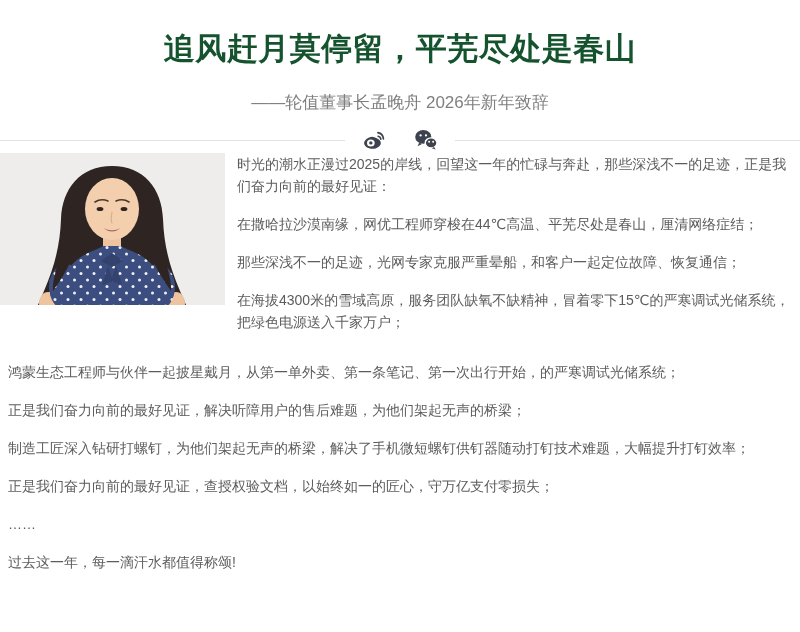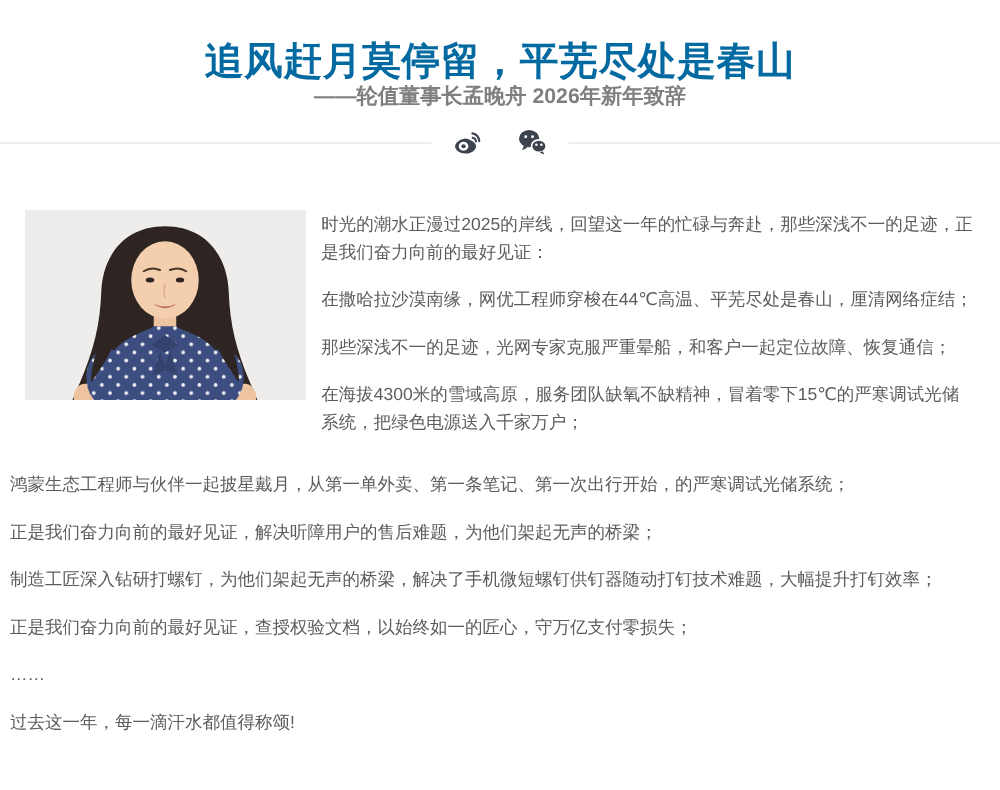--- a/index.html
+++ b/index.html
@@ -2,32 +2,32 @@
 <html lang="zh"><head>
 <meta charset="utf-8">
 <style>
   * { box-sizing: border-box; }
   html,body { margin:0; padding:0; background:#ffffff; }
   body { font-family:"Liberation Sans","DejaVu Sans",sans-serif; width:800px; }
   .page { width:800px; min-height:632px; background:#fff; overflow:hidden; }
 
   
   .header { text-align:center; padding-top:29px; }
-  .title { font-size:31px; line-height:39px; font-weight:700; color:#0369a1; letter-spacing:0.5px; }
-  .subtitle { font-size:17px; line-height:18px; color:#7f7f7f;font-weight:bold; }
+  .title { font-size:31px; line-height:39px; font-weight:700; color:#14532d; letter-spacing:0.5px; }
+  .subtitle { margin-top:26px; font-size:17px; line-height:18px; color:#7f7f7f; }
 
   
   .share-row { display:flex; align-items:center; margin-top:15px; height:26px; }
   .share-line { flex:1 1 auto; height:1px; background:#e3e3e3; }
   .share-icons { display:flex; align-items:center; gap:28px; padding:0 17px; }
   .share-btn { width:24px; height:24px; display:inline-flex; align-items:center; justify-content:center; cursor:pointer; }
   .share-btn svg { display:block; }
 
   
-  .photo-row { display:flex; align-items:flex-start; padding:0 20px; margin-top:41px; }
+  .photo-row { display:flex; align-items:flex-start; padding:0 0; }
   .photo { width:225px; height:152px; flex:0 0 auto; }
   .photo svg { display:block; }
   .intro-col { flex:1 1 auto; padding-left:12px; }
 
   p.para { margin:0 0 16px 0; font-size:14px; line-height:22px; color:#5c5c5c; }
   .article-body { padding:0 8px; margin-top:12px; }
   .ellipsis-line { color:#6a6a6a; }
   .closing { margin-bottom:6px; }
 </style>
 </head>

